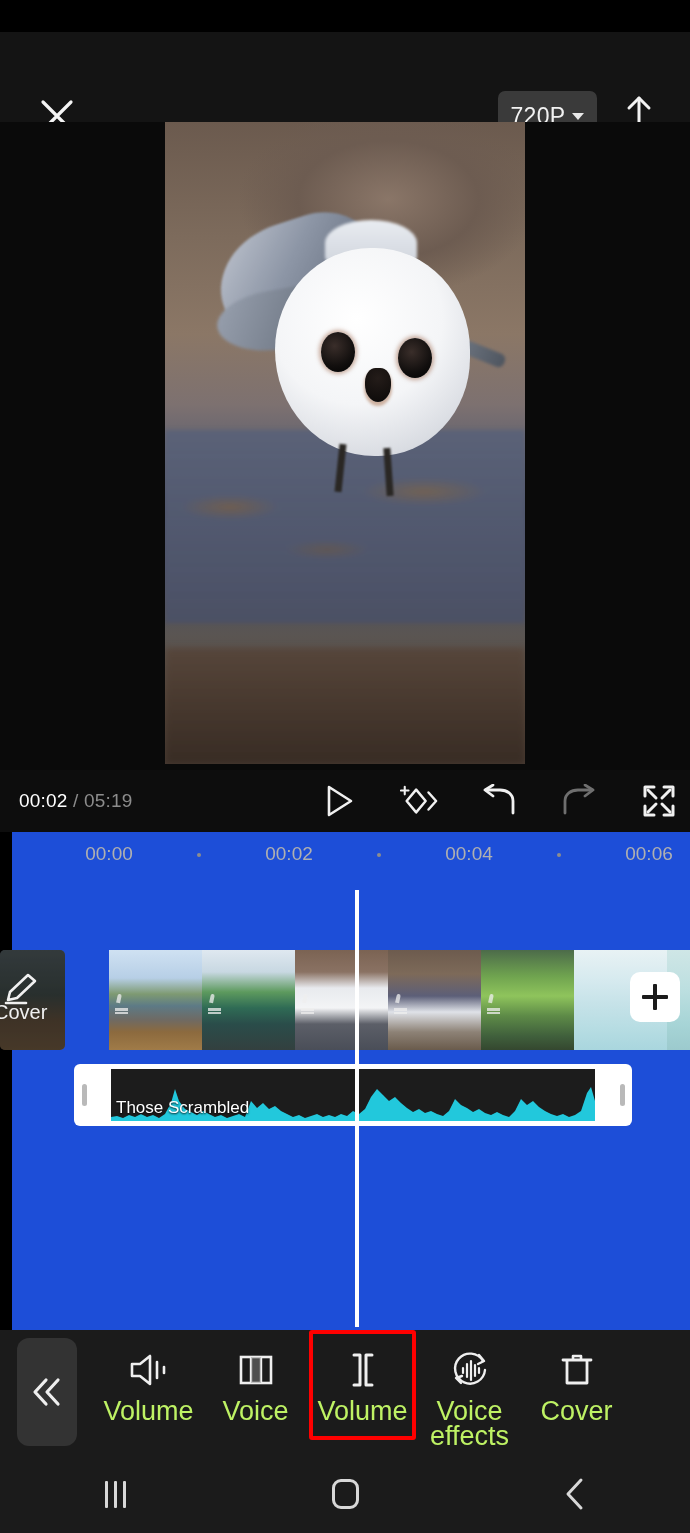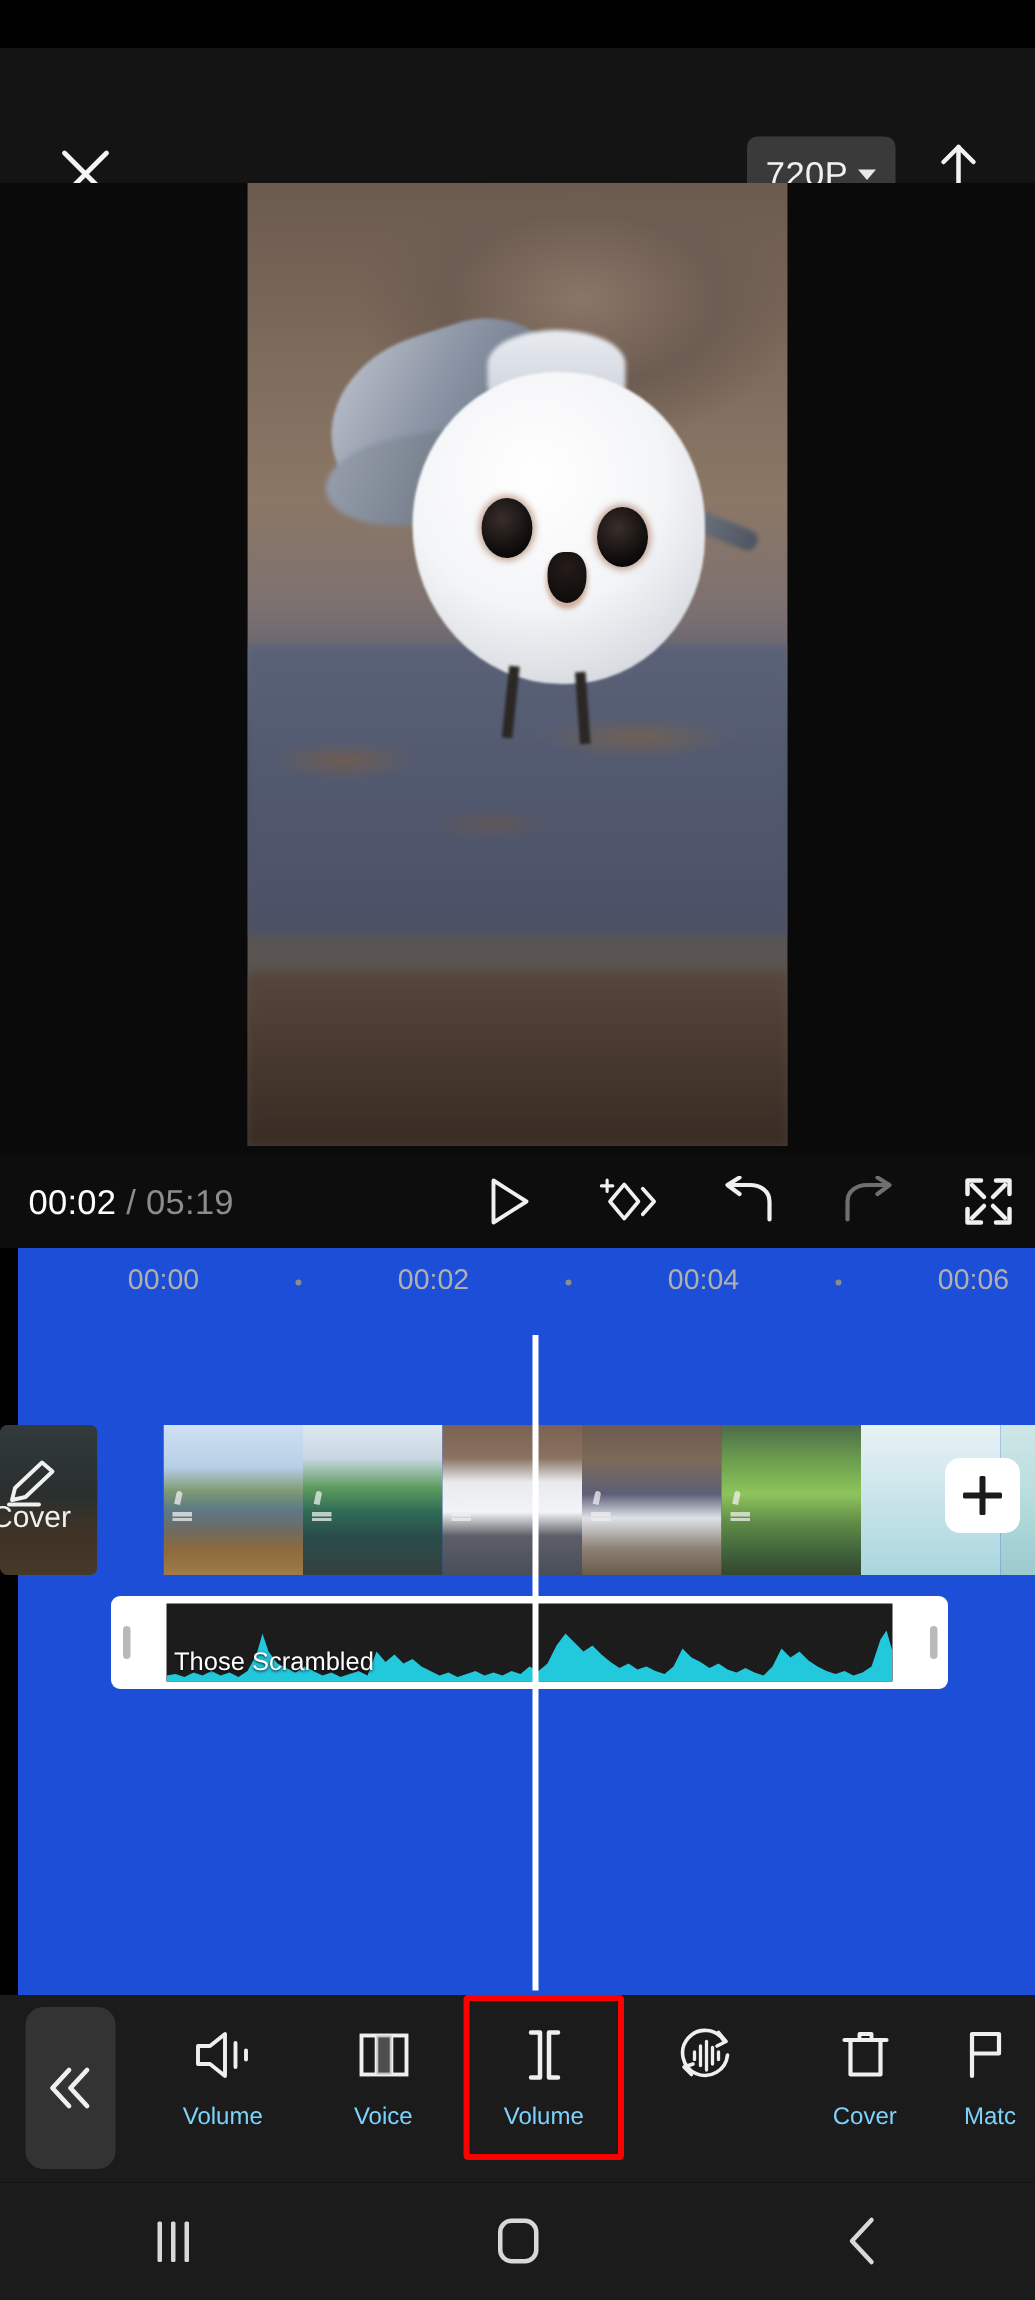--- a/index.html
+++ b/index.html
@@ -151,21 +151,21 @@
 
   
   .transport {
     position: absolute; top: 770px; left: 0;
     width: 690px; height: 62px;
     background: #0d0d0d;
     display: flex; align-items: center;
   }
   .timecode {
     position: absolute; left: 19px;
-    font-size: 23px; letter-spacing: .2px;
+    font-size: 19px; letter-spacing: .2px;
   }
   .timecode .cur { color: #ffffff; }
   .timecode .tot { color: #8c8c8c; }
   .transport-icons {
     position: absolute; left: 320px; top: 0; height: 62px;
     display: flex; align-items: center; gap: 42px;
   }
   .ticon { width: 38px; height: 38px; display: flex; align-items: center; justify-content: center; }
 
   
@@ -299,21 +299,21 @@
     display: flex; align-items: flex-start;
   }
   .tool {
     width: 107px; flex: none;
     padding-top: 18px;
     display: flex; flex-direction: column; align-items: center;
     position: relative;
   }
   .tool .ic { height: 44px; display: flex; align-items: center; justify-content: center; }
   .tool .tl {
-    margin-top: 7px; color: #7dd3fc; font-size: 16px;
+    margin-top: 7px; color: #bef264; font-size: 27px;
     text-align: center; line-height: 25px;
   }
   .tool.selected {
     border: 4px solid #ff0000;
     border-radius: 3px;
     height: 110px;
     padding-top: 14px;
     width: 107px;
   }
   .tool.clipped { width: 60px; overflow: hidden; }
@@ -570,42 +570,34 @@
             <path d="M34 11 A15 15 0 1 0 36 20" fill="none" stroke="#efefef" stroke-width="2.4" stroke-linecap="round"></path>
             <path d="M30 5 L35 11 L29 14" fill="none" stroke="#efefef" stroke-width="2.4" stroke-linecap="round" stroke-linejoin="round"></path>
             <path d="M12 33 L7 28 L13 26" fill="none" stroke="#efefef" stroke-width="2.4" stroke-linecap="round" stroke-linejoin="round"></path>
             <path d="M14 18 L14 23" stroke="#efefef" stroke-width="2.2" stroke-linecap="round"></path>
             <path d="M18 14 L18 27" stroke="#efefef" stroke-width="2.2" stroke-linecap="round"></path>
             <path d="M22 11 L22 30" stroke="#efefef" stroke-width="2.2" stroke-linecap="round"></path>
             <path d="M26 15 L26 26" stroke="#efefef" stroke-width="2.2" stroke-linecap="round"></path>
             <path d="M30 18 L30 23" stroke="#efefef" stroke-width="2.2" stroke-linecap="round"></path>
           </svg>
         </div>
+        <div class="tl">Voice effects</div>
       </div>
 
       <div class="tool">
         <div class="ic">
           <svg width="38" height="38" viewBox="0 0 38 38">
             <path d="M5 9 L33 9" stroke="#efefef" stroke-width="2.8" stroke-linecap="round"></path>
             <path d="M15 9 L15 5 L23 5 L23 9" fill="none" stroke="#efefef" stroke-width="2.6" stroke-linejoin="round"></path>
             <path d="M9 9 L9 32 L29 32 L29 9" fill="none" stroke="#efefef" stroke-width="2.8" stroke-linejoin="round"></path>
           </svg>
         </div>
         <div class="tl">Cover</div>
       </div>
 
-      <div class="tool clipped">
-        <div class="ic">
-          <svg width="40" height="36" viewBox="0 0 40 36">
-            <path d="M8 4 L8 32" stroke="#efefef" stroke-width="2.8" stroke-linecap="round"></path>
-            <path d="M8 4 L26 4 L26 17 L8 17" fill="none" stroke="#efefef" stroke-width="2.8" stroke-linejoin="round"></path>
-          </svg>
-        </div>
-        <div class="tl">Matc</div>
-      </div>
     </div>
   </div>
 
   <div class="navbar">
     <div class="nav-item">
       <span class="recents">
           <i></i>
           <i></i>
           <i></i>
         </span>

